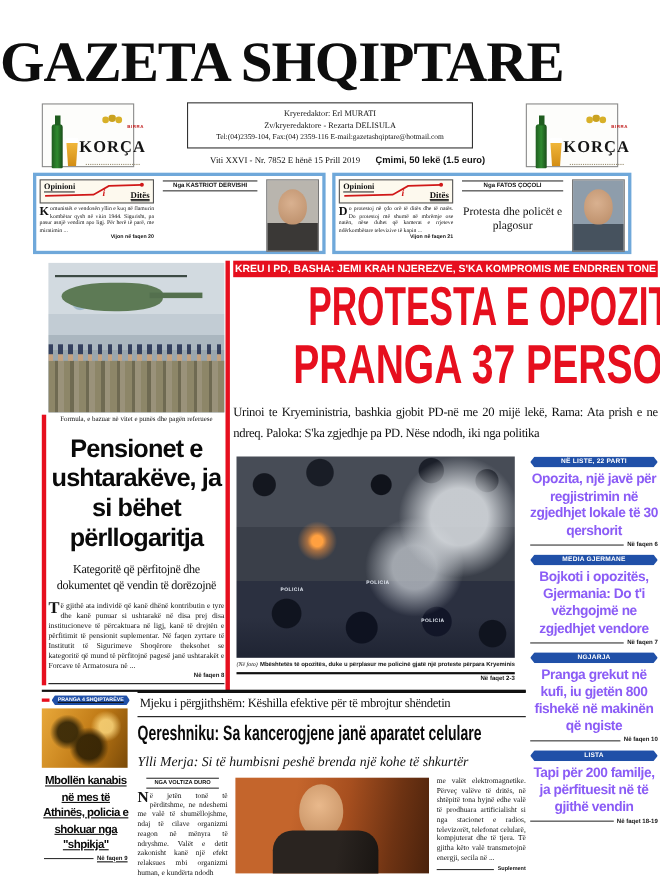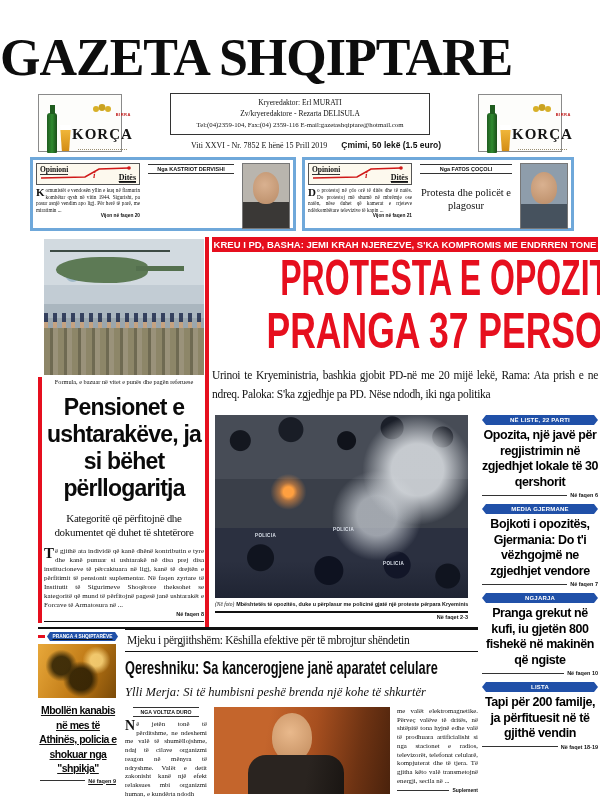--- a/index.html
+++ b/index.html
@@ -131,21 +131,21 @@
     font-family:"Liberation Sans",sans-serif;font-weight:bold;font-size:5.5px;}
 
   
   .rail{position:absolute;left:480px;top:415px;width:120px;}
   .rail-item{margin-bottom:6px;}
   .tagbar{height:10px;background:#2050a8;color:#fff;font-family:"Liberation Sans",sans-serif;
     font-weight:bold;font-size:6px;line-height:10px;text-align:center;letter-spacing:.2px;
     clip-path:polygon(4px 0,calc(100% - 4px) 0,100% 50%,calc(100% - 4px) 100%,4px 100%,0 50%);
     margin:0 2px;white-space:nowrap;overflow:hidden;}
   .rail-head{font-family:"Liberation Sans",sans-serif;font-weight:800;font-size:12.5px;line-height:15.5px;
-    letter-spacing:-.4px;color:#000000;text-align:center;margin-top:3px;}
+    letter-spacing:-.4px;color:#8b5cf6;text-align:center;margin-top:3px;}
   .refrow{display:flex;align-items:center;gap:3px;margin-top:2px;padding:0 2px;}
   .refrow .ln{flex:1;border-top:1px solid #333;}
   .refrow .rf{font-family:"Liberation Sans",sans-serif;font-weight:bold;font-size:5.5px;}
 
   
   .bot-rule{position:absolute;left:38px;top:627px;width:440px;border-top:2px solid #111;}
   .botleft{position:absolute;left:38px;top:632px;width:80px;text-decoration:underline;}
   .bl-tagrow{display:flex;align-items:center;gap:2px;}
   .bl-dash{width:7px;height:3px;background:#e60f1e;flex:none;}
   .bl-tag{flex:1;height:9px;background:#2050a8;color:#fff;font-family:"Liberation Sans",sans-serif;
@@ -274,21 +274,21 @@
   <div class="vline-red vline-main"></div>
   <div class="vline-red vline-left"></div>
 
   <div class="leftcol">
     <div class="mil-photo">
       <div class="heli"></div>
       <div class="troops"></div>
     </div>
     <div class="lc-caption">Formula, e bazuar në vitet e punës dhe pagën referuese</div>
     <div class="lc-head">Pensionet e ushtarakëve, ja si bëhet përllogaritja</div>
-    <div class="lc-sub">Kategoritë që përfitojnë dhe dokumentet që duhet të shtetërore</div>
+    <div class="lc-sub">Kategoritë që përfitojnë dhe dokumentet që vendin të dorëzojnë</div>
     <div class="lc-body"><span class="dc">T</span><span>ë gjithë ata individë që kanë dhënë kontributin e tyre dhe kanë punuar si ushtarakë në disa prej disa institucioneve të përcaktuara në ligj, kanë të drejtën e përfitimit të pensionit suplementar. Në faqen zyrtare të Institutit të Sigurimeve Shoqërore theksohet se kategoritë që mund të përfitojnë pagesë janë ushtarakët e Forcave të Armatosura në ...</span></div>
     <div class="lc-ref">Në faqen 8</div>
     <div class="lc-rule"></div>
   </div>
 
   <div class="banner">KREU I PD, BASHA: JEMI KRAH NJEREZVE, S'KA KOMPROMIS ME ENDRREN TONE</div>
   <div class="bighead">
     <span class="bh1">PROTESTA E OPOZITES,</span>
     <span class="bh2">PRANGA 37 PERSONAVE</span>
   </div>

